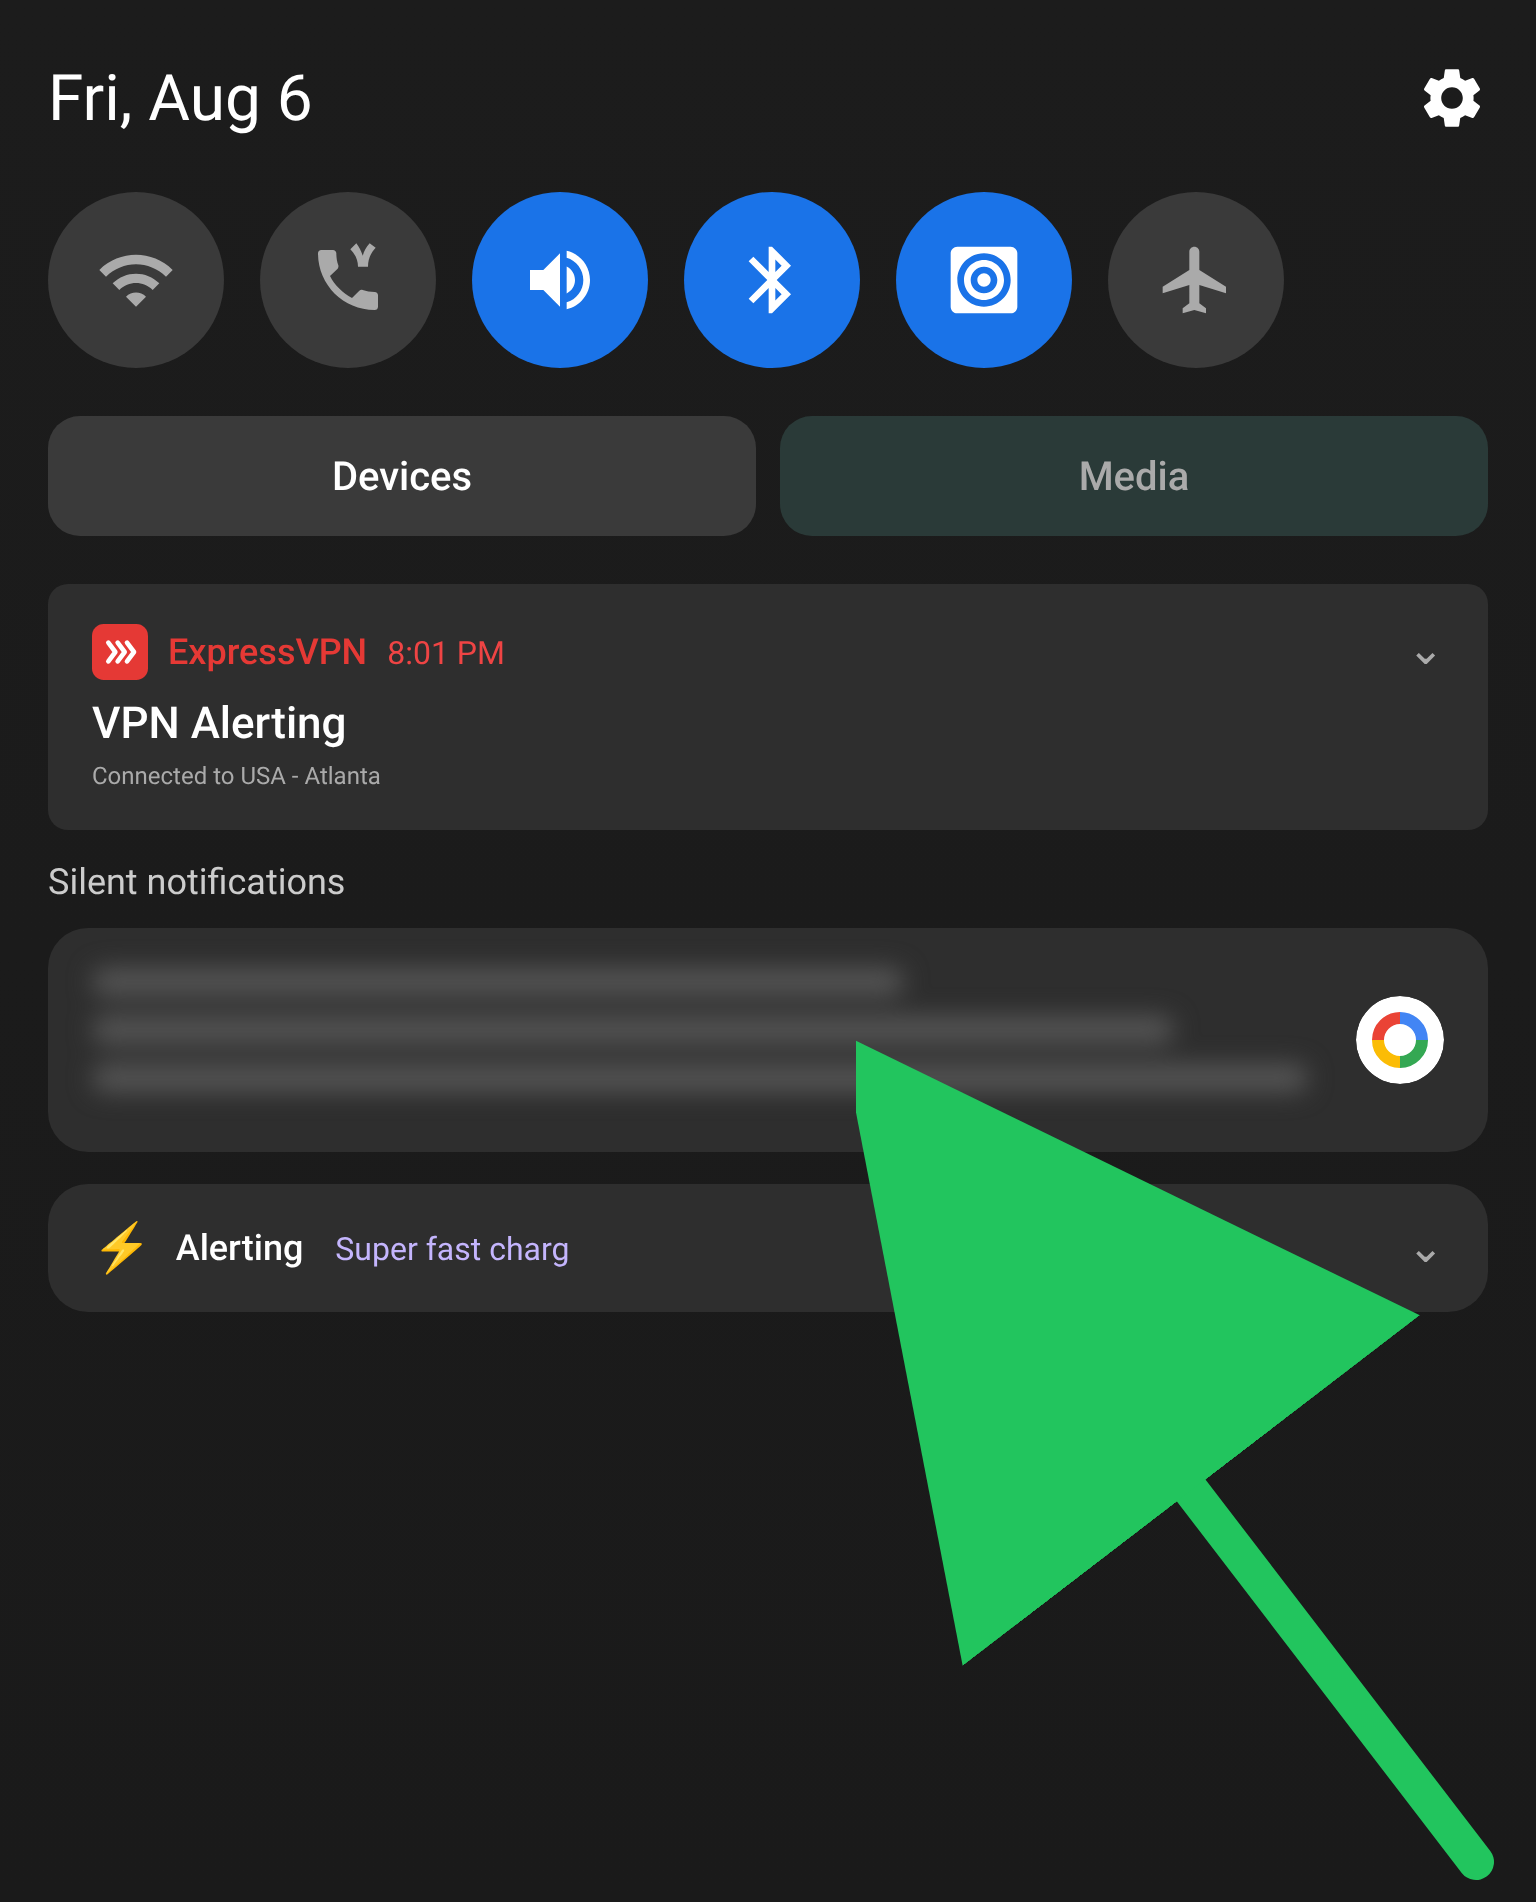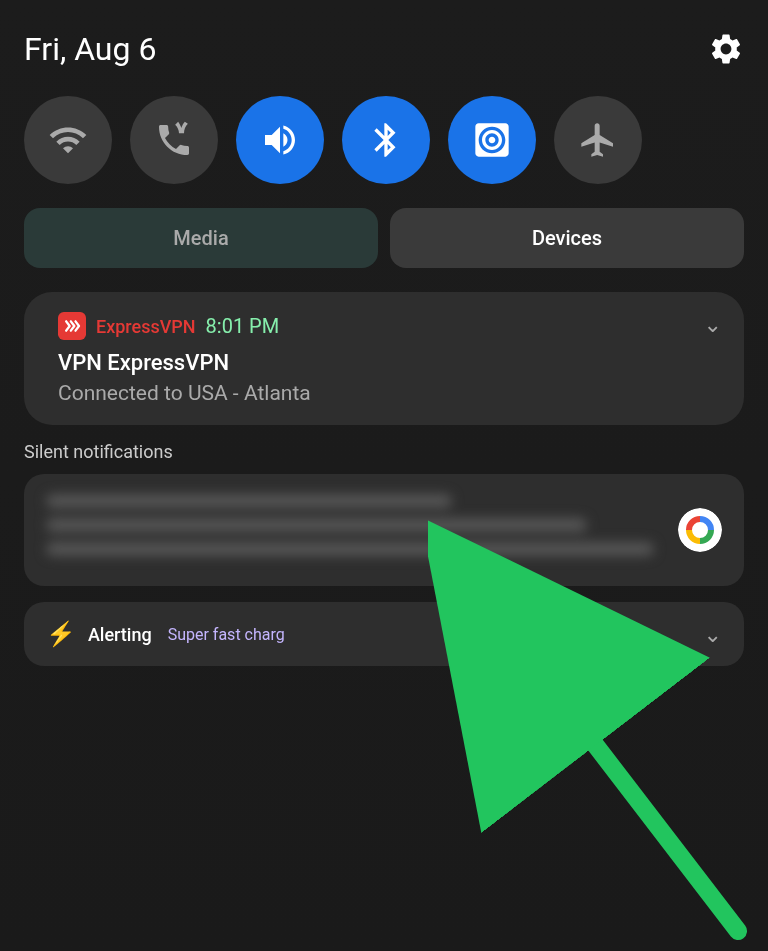--- a/index.html
+++ b/index.html
@@ -111,62 +111,62 @@
     .section-label {
       color: #cccccc;
       font-size: 18px;
       font-weight: 400;
       margin-bottom: 12px;
     }
 
     
     .notif-card {
       background: #2e2e2e;
-      border-radius: 28px;
-      padding: 20px 34px;
+      border-radius: 10px;
+      padding: 20px 22px;
       margin-bottom: 16px;
       position: relative;
     }
 
     .notif-header {
       display: flex;
       align-items: center;
       gap: 10px;
       margin-bottom: 10px;
     }
 
     .notif-app-name {
       color: #e53935;
       font-size: 18px;
       font-weight: 500;
     }
 
     .notif-time {
-      color: #86efac;
-      font-size: 20px;
+      color: #ef4444;
+      font-size: 16px;
     }
 
     .notif-chevron {
       position: absolute;
       right: 22px;
       top: 20px;
       color: #aaaaaa;
       font-size: 22px;
     }
 
     .notif-title {
       color: #ffffff;
       font-size: 22px;
       font-weight: 500;
       margin-bottom: 6px;
     }
 
     .notif-body {
       color: #aaaaaa;
-      font-size: 21px;
+      font-size: 12px;
     }
 
     
     .silent-section {
       margin-top: 8px;
     }
 
     
     .blurred-card {
       background: #2e2e2e;
@@ -306,42 +306,42 @@
 
     <button class="qs-btn inactive">
       <svg class="qs-icon" viewBox="0 0 24 24">
         <path d="M21,16v-2l-8-5V3.5C13,2.67,12.33,2,11.5,2S10,2.67,10,3.5V9l-8,5v2l8-2.5V19l-2,1.5V22l3.5-1l3.5,1v-1.5L13,19v-5.5 L21,16z"></path>
       </svg>
     </button>
 
   </div>
 
   <div class="tabs">
+    <div class="tab active">
+      <span>Devices</span>
+    </div>
     <div class="tab inactive">
       <span>Media</span>
-    </div>
-    <div class="tab active">
-      <span>Devices</span>
     </div>
   </div>
 
 
   <div class="notif-card">
     <div class="notif-header">
       <div class="express-vpn-logo">
         <svg class="vpn-icon-svg" viewBox="0 0 24 24">
           <rect width="24" height="24" rx="5" fill="#e53935"></rect>
           <path d="M7,8 L10,12 L7,16 M11,8 L14,12 L11,16 M15,8 L18,12 L15,16" stroke="white" stroke-width="2" fill="none" stroke-linecap="round" stroke-linejoin="round"></path>
         </svg>
       </div>
       <span class="notif-app-name">ExpressVPN</span>
       <span class="notif-time">8:01 PM</span>
     </div>
     <span class="notif-chevron">⌄</span>
-    <div class="notif-title">VPN ExpressVPN</div>
+    <div class="notif-title">VPN Alerting</div>
     <div class="notif-body">Connected to USA - Atlanta</div>
   </div>
 
   <div class="silent-section">
     <div class="section-label">Silent notifications</div>
 
     <div class="blurred-card">
       <div class="blurred-content">
         <div class="blurred-line short"></div>
         <div class="blurred-line medium"></div>

